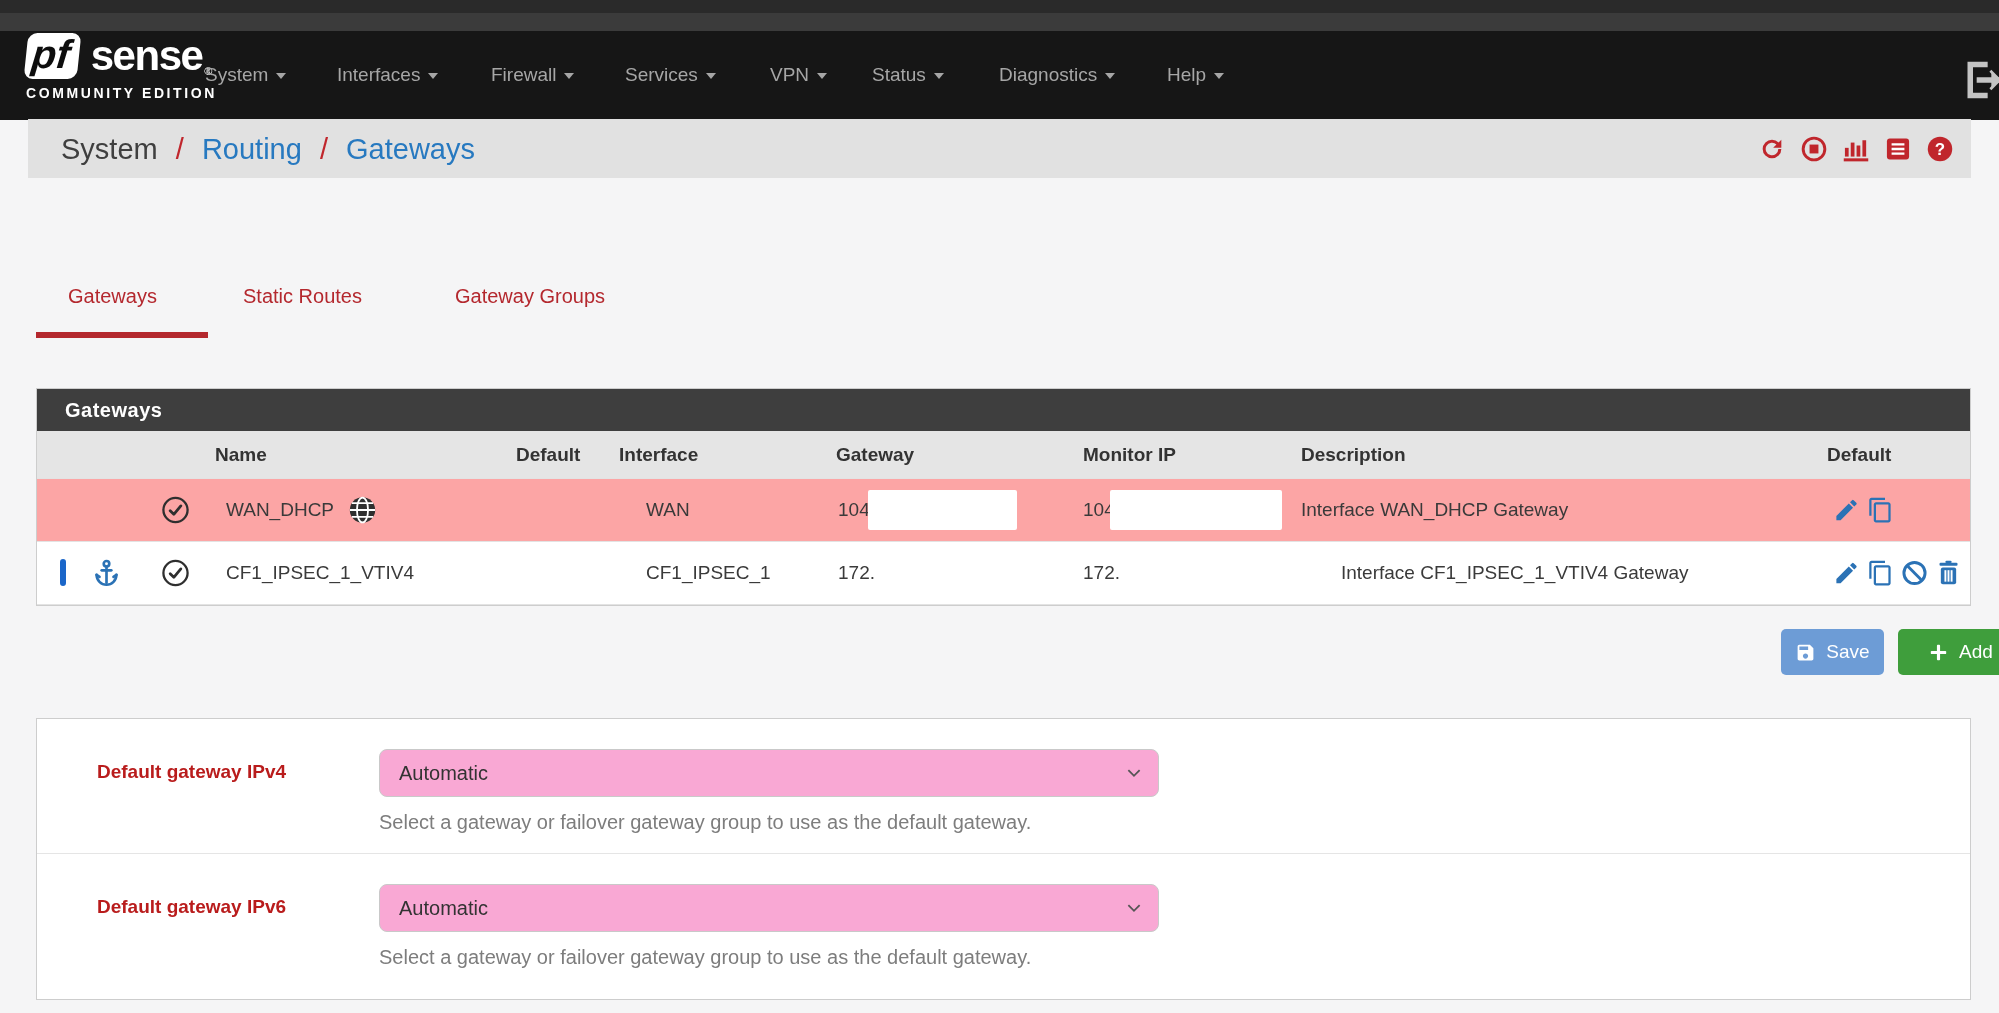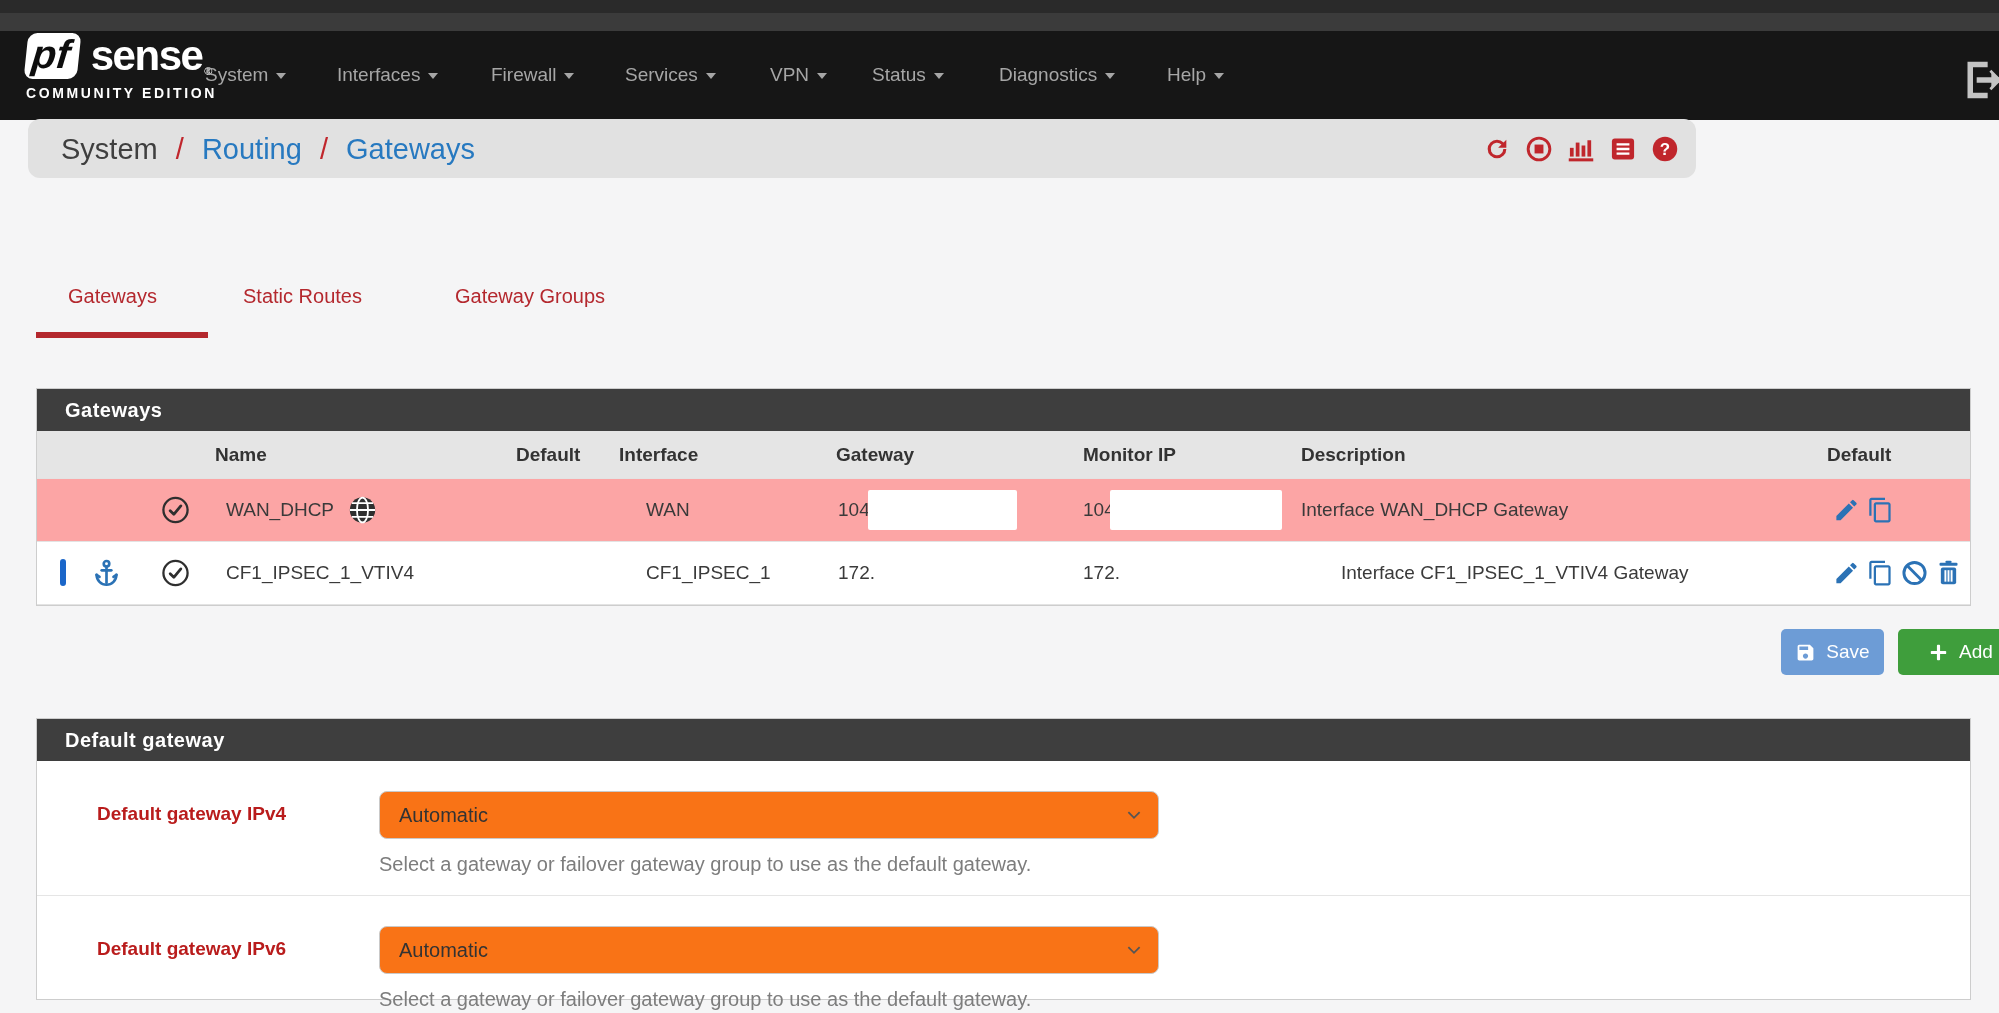--- a/index.html
+++ b/index.html
@@ -17,22 +17,22 @@
   .logo-sense{color:#fff;font-weight:800;font-size:42px;margin-left:12px;letter-spacing:-1.5px;line-height:1;}
   .logo-reg{color:#fff;font-size:11px;align-self:flex-end;margin:0 0 2px 2px;}
   .logo-edition{color:#fff;font-size:14px;font-weight:700;letter-spacing:2.6px;margin-top:6px;}
   .nav-item{position:absolute;top:75px;transform:translateY(-50%);color:#a6a6a6;font-size:19px;
     cursor:pointer;white-space:nowrap;}
   .caret{display:inline-block;width:0;height:0;border-left:5.5px solid transparent;
     border-right:5.5px solid transparent;border-top:6px solid #a6a6a6;margin-left:8px;vertical-align:middle;}
   .nav-logout{position:absolute;left:1962px;top:58px;width:44px;height:36px;cursor:pointer;}
 
   
-  .bc-bar{position:absolute;left:28px;top:119px;width:1668px;height:59px;background:#e1e1e1;
-    border-radius:12px;}
+  .bc-bar{position:absolute;left:28px;top:119px;width:1943px;height:59px;background:#e1e1e1;
+    border-radius:0;}
   .breadcrumb{position:absolute;left:33px;top:50%;transform:translateY(-50%);font-size:29px;}
   .bc-root{color:#3f3f3f;}
   .bc-sep{color:#c0262c;margin:0 10px;}
   .bc-link{color:#2779c0;cursor:pointer;text-decoration:none;}
   .bc-icons{position:absolute;right:17px;top:50%;transform:translateY(-50%);display:flex;
     align-items:center;gap:14px;}
   .bc-icons .bci{width:28px;height:28px;cursor:pointer;}
 
   
   .tabs{position:absolute;left:36px;top:271px;height:72px;}
@@ -63,21 +63,21 @@
     justify-content:center;color:#fff;font-size:19px;cursor:pointer;gap:10px;}
   .btn-save{left:1781px;top:629px;width:103px;background:#6d9cd6;}
   .btn-add{left:1898px;top:629px;width:125px;background:#3f9e3c;}
   .btn svg{width:21px;height:21px;}
 
   
   .panel-default{top:718px;height:282px;}
   .field-row{position:relative;height:134px;}
   .field-row + .field-row{border-top:1px solid #e5e5e5;}
   .f-label{position:absolute;left:60px;top:42px;font-size:19px;font-weight:700;color:#b91c1c;white-space:nowrap;}
-  .f-select{position:absolute;left:342px;top:30px;width:780px;height:48px;background:#f97316;
+  .f-select{position:absolute;left:342px;top:30px;width:780px;height:48px;background:#f9a8d4;
     border:1px solid #c9c9c9;border-radius:8px;box-sizing:border-box;display:flex;align-items:center;
     cursor:pointer;}
   .f-select .sel-val{font-size:20px;color:#333;margin-left:19px;}
   .f-select .chev{position:absolute;right:15px;top:50%;transform:translateY(-50%);width:18px;height:18px;}
   .f-help{position:absolute;left:342px;top:92px;font-size:20px;color:#7d7d7d;white-space:nowrap;}
 </style>
 </head>
 <body>
 
 <div class="screen">
@@ -277,23 +277,20 @@
   </div>
   <div class="btn btn-add">
     <svg viewBox="0 0 24 24" fill="#fff">
         <rect x="10.2" y="3.2" width="3.6" height="17.6" rx="1"></rect>
         <rect x="3.2" y="10.2" width="17.6" height="3.6" rx="1"></rect>
       </svg>
     <span>Add</span>
   </div>
 
   <div class="panel panel-default">
-    <div class="panel-head">
-      <span class="panel-title">Default gateway</span>
-    </div>
     <div class="field-row">
       <span class="f-label">Default gateway IPv4</span>
       <div class="f-select">
         <span class="sel-val">Automatic</span>
         <span class="chev">
           <svg viewBox="0 0 16 16" fill="none" stroke="#555" stroke-width="1.6">
               <path d="M3 5.5l5 5 5-5"></path>
             </svg>
         </span>
       </div>

